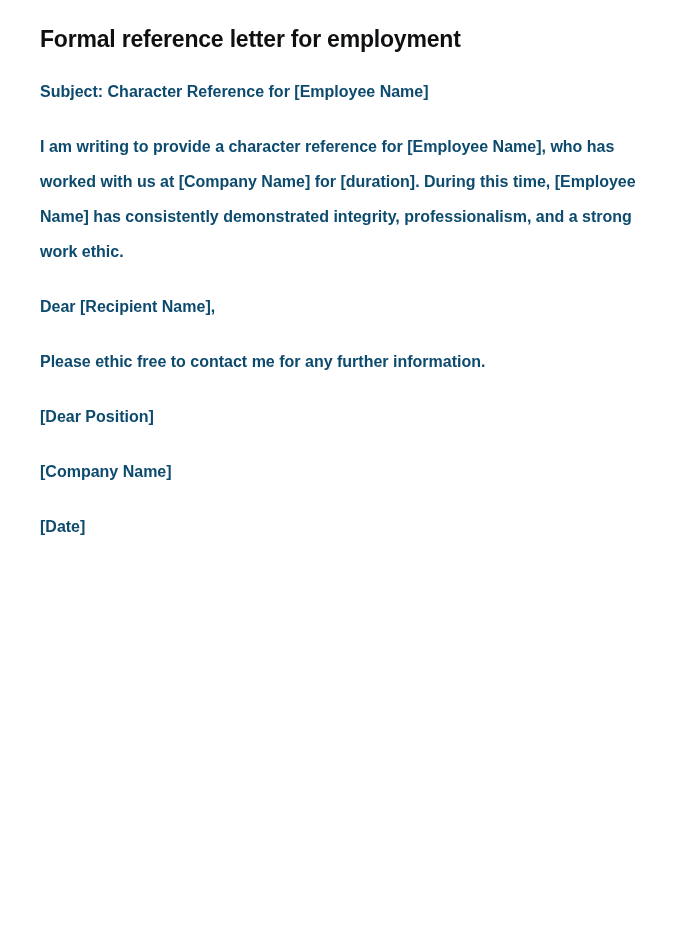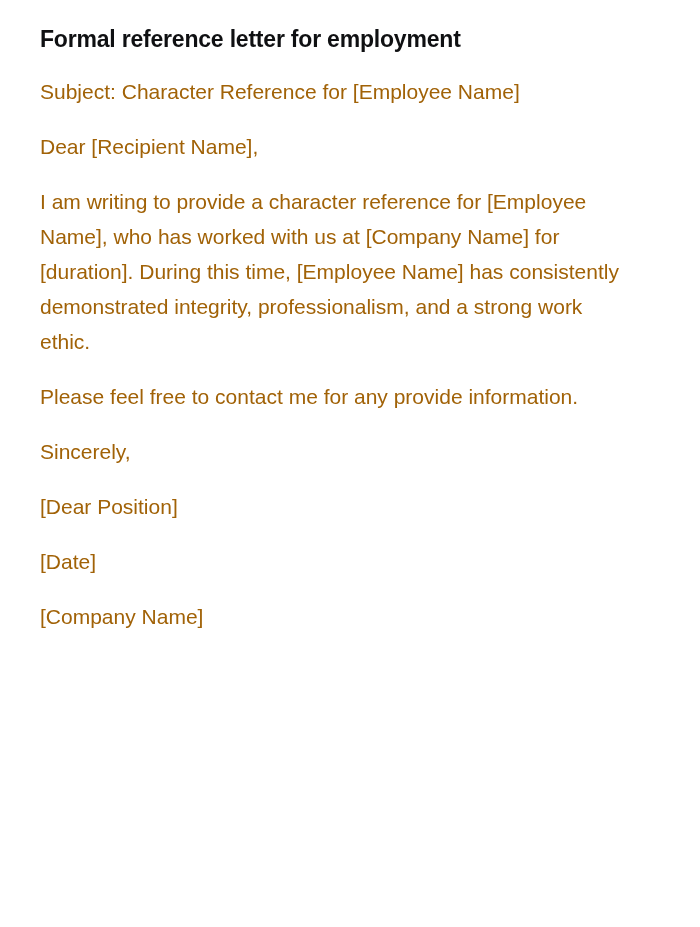--- a/index.html
+++ b/index.html
@@ -27,44 +27,43 @@
   h1.doc-title {
     margin: 0 0 20px 0;
     font-size: 23px;
     line-height: 30px;
     font-weight: 700;
     letter-spacing: -0.2px;
     color: #0f1012;
   }
   p.doc-par {
     margin: 0 0 20px 0;
-    font-size: 21px;
+    font-size: 16px;
     line-height: 35px;
-    font-weight: 400;
-    color: #a16207;
+    font-weight: 700;
+    color: #0c4a6e;
   }
 </style>
 </head>
 <body>
 
 <main class="page">
   <article class="letter">
     <h1 class="doc-title">Formal reference letter for employment</h1>
 
     <p class="doc-par">Subject: Character Reference for [Employee Name]</p>
 
+    <p class="doc-par">I am writing to provide a character reference for [Employee Name], who has worked with us at [Company Name] for [duration]. During this time, [Employee Name] has consistently demonstrated integrity, professionalism, and a strong work ethic.</p>
+
     <p class="doc-par">Dear [Recipient Name],</p>
 
-    <p class="doc-par">I am writing to provide a character reference for [Employee Name], who has worked with us at [Company Name] for [duration]. During this time, [Employee Name] has consistently demonstrated integrity, professionalism, and a strong work ethic.</p>
 
+    <p class="doc-par">Please ethic free to contact me for any further information.</p>
 
-    <p class="doc-par">Please feel free to contact me for any provide information.</p>
-
-    <p class="doc-par">Sincerely,</p>
 
 
     <p class="doc-par">[Dear Position]</p>
 
+    <p class="doc-par">[Company Name]</p>
+
     <p class="doc-par">[Date]</p>
-
-    <p class="doc-par">[Company Name]</p>
   </article>
 </main>
 
 </body></html>

